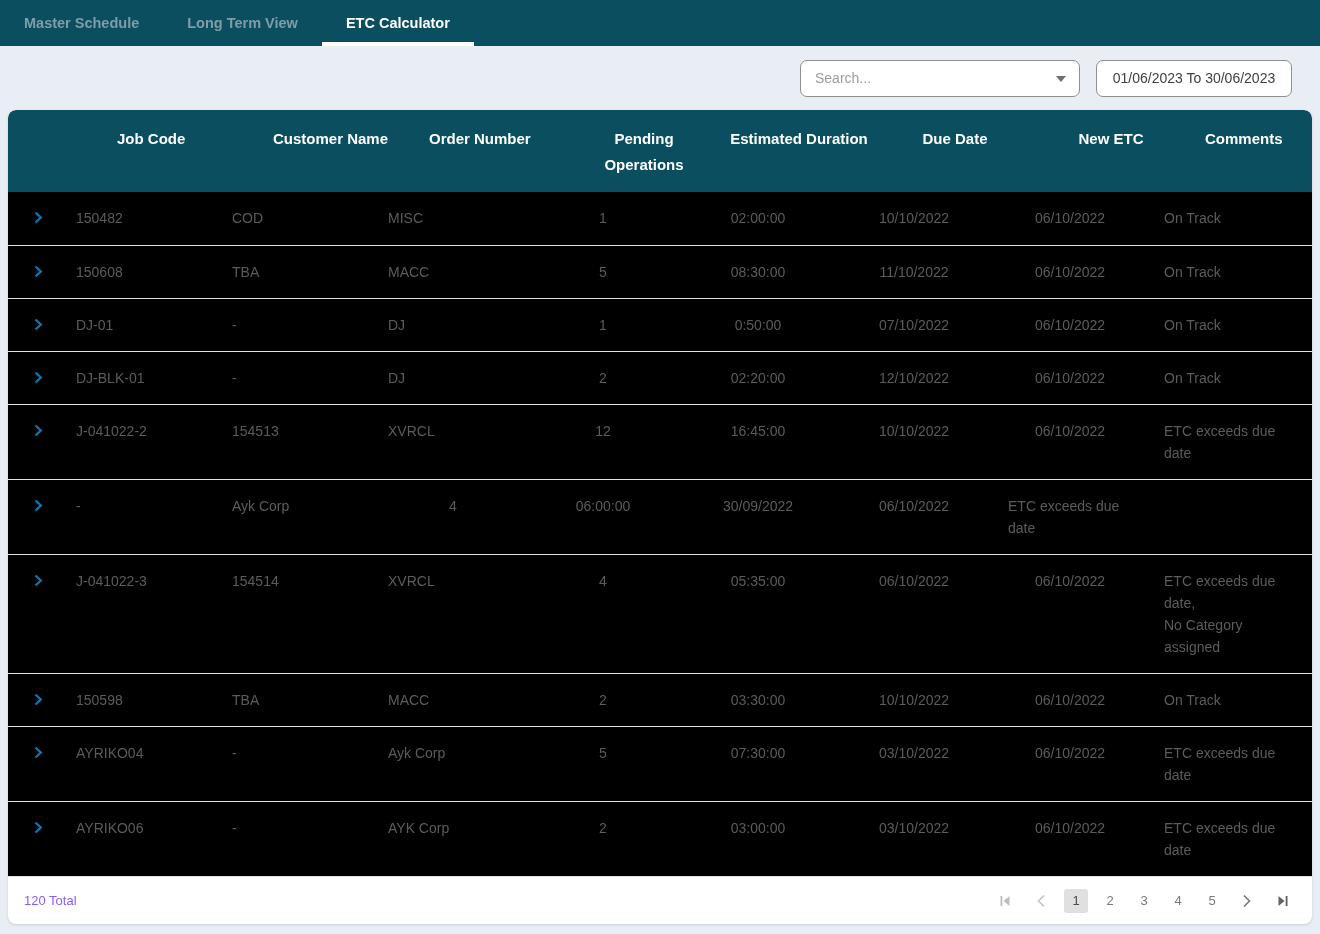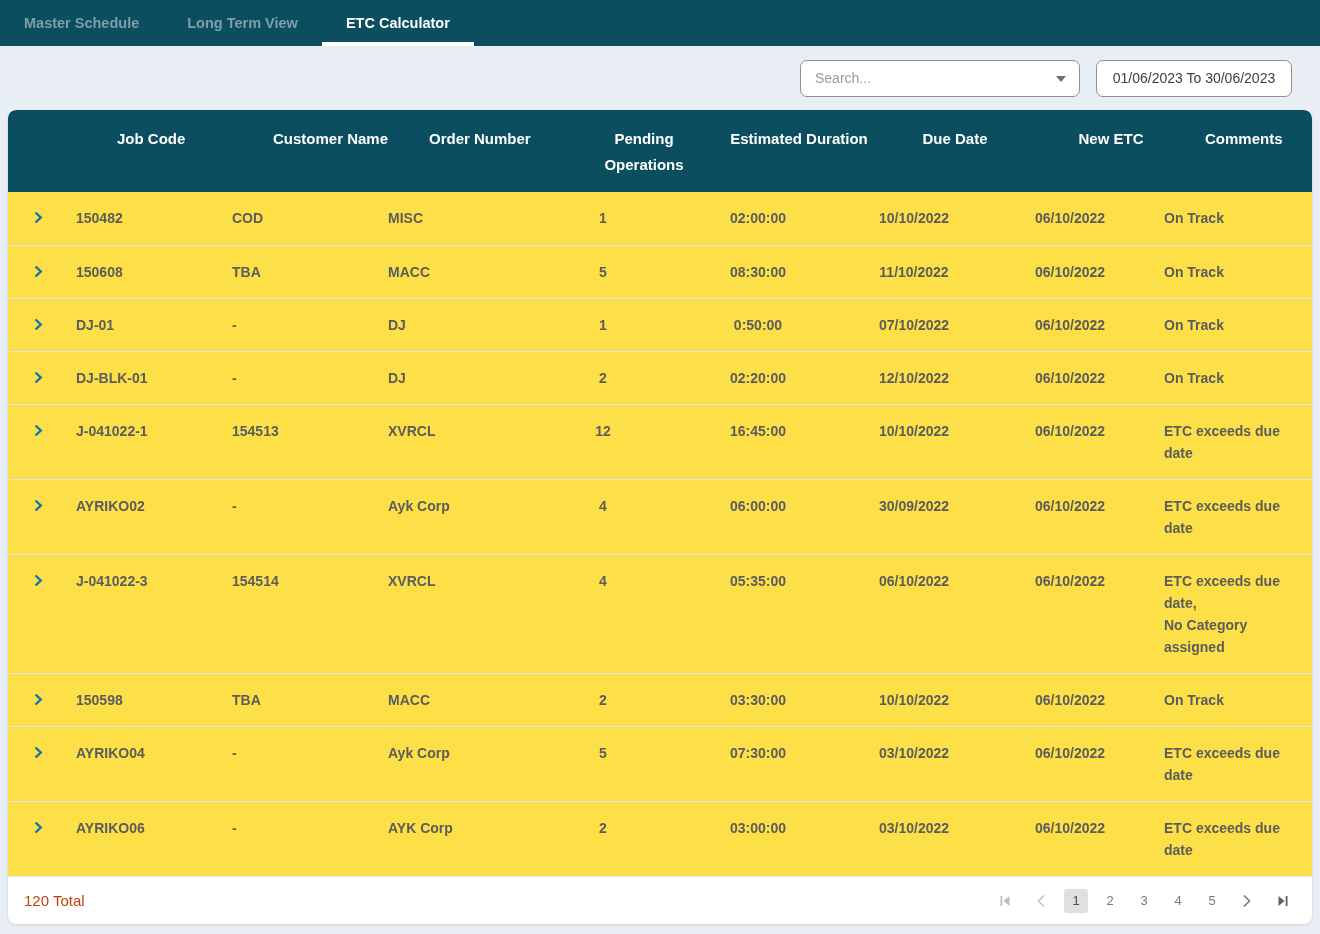--- a/index.html
+++ b/index.html
@@ -102,22 +102,21 @@
     padding: 16px 8px 10px 8px;
     line-height: 26px;
   }
   .th.al { text-align: left; }
   .th.ac { text-align: center; }
   .th.cmt { padding-left: 16px; }
 
   .tr {
     border-top: 1px solid #e4e4e4;
     min-height: 53px;
-    background: #fde047;
-    font-weight: bold;
+    background: #000000;
   }
   .tr:first-child { border-top: none; }
   .td {
     padding: 15px 8px;
     font-size: 14px;
     color: #5c5c5c;
     line-height: 22px;
     white-space: pre-line;
   }
   .td.ac { text-align: center; }
@@ -132,21 +131,21 @@
 
   
   .tfoot {
     border-top: 1px solid #e4e4e4;
     height: 48px;
     display: flex;
     align-items: center;
     justify-content: space-between;
     padding: 0 16px;
   }
-  .total { color: #c2410c; font-size: 15px; }
+  .total { color: #8b5cf6; font-size: 13px; }
   .pager { display: flex; align-items: center; gap: 10px; }
   .pg-btn {
     width: 26px; height: 26px;
     display: flex; align-items: center; justify-content: center;
     cursor: pointer;
   }
   .pg-btn.disabled { cursor: default; }
   .pg-num {
     min-width: 24px; height: 24px;
     display: flex; align-items: center; justify-content: center;
@@ -255,37 +254,36 @@
       <div class="td ac">06/10/2022</div>
       <div class="td cmt">On Track</div>
     </div>
 
     <div class="grid-row tr">
       <div class="td expander">
         <svg width="9" height="13" viewBox="0 0 9 13">
           <path d="M1.5 1.5l5.3 5-5.3 5" stroke="#1273a8" stroke-width="2.4" fill="none" stroke-linejoin="miter"></path>
         </svg>
       </div>
-      <div class="td">J-041022-1</div>
+      <div class="td">J-041022-2</div>
       <div class="td">154513</div>
       <div class="td">XVRCL</div>
       <div class="td ac">12</div>
       <div class="td ac">16:45:00</div>
       <div class="td ac">10/10/2022</div>
       <div class="td ac">06/10/2022</div>
       <div class="td cmt">ETC exceeds due date</div>
     </div>
 
     <div class="grid-row tr">
       <div class="td expander">
         <svg width="9" height="13" viewBox="0 0 9 13">
           <path d="M1.5 1.5l5.3 5-5.3 5" stroke="#1273a8" stroke-width="2.4" fill="none" stroke-linejoin="miter"></path>
         </svg>
       </div>
-      <div class="td">AYRIKO02</div>
       <div class="td">-</div>
       <div class="td">Ayk Corp</div>
       <div class="td ac">4</div>
       <div class="td ac">06:00:00</div>
       <div class="td ac">30/09/2022</div>
       <div class="td ac">06/10/2022</div>
       <div class="td cmt">ETC exceeds due date</div>
     </div>
 
     <div class="grid-row tr">

